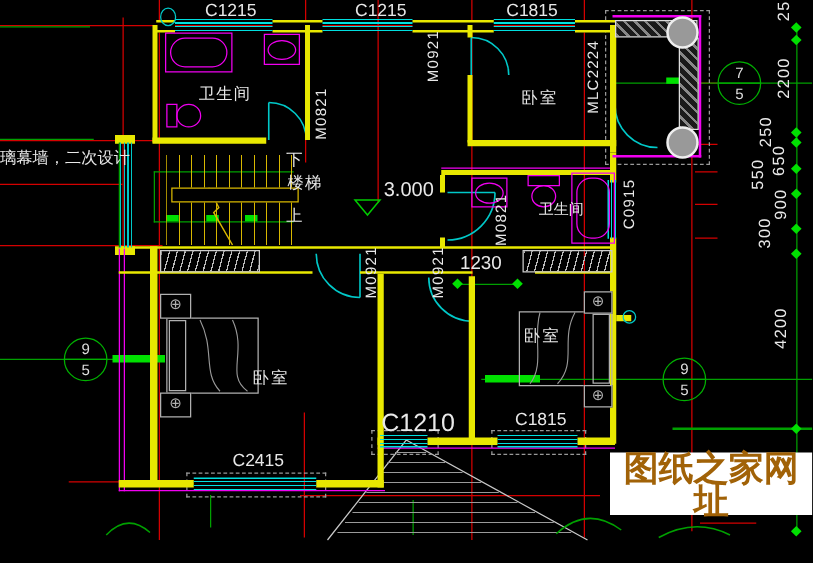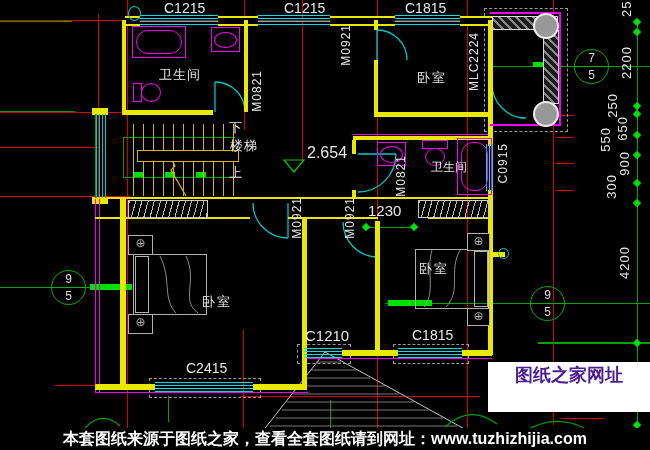--- a/index.html
+++ b/index.html
@@ -30,21 +30,21 @@
       z-index:8;color:#ddd;font-size:12px;text-align:center;}
   .bubble .bt{position:absolute;top:1px;left:0;width:100%;}
   .bubble .bb{position:absolute;bottom:1px;left:0;width:100%;}
   .bubble .bl{position:absolute;top:16px;left:0;width:100%;height:1px;background:#00b000;}
   .stand{position:absolute;border:1px solid #b0b0b0;color:#b0b0b0;font-size:12px;line-height:14px;
       text-align:center;z-index:6;background:#000;}
   .svgov{position:absolute;left:0;top:0;z-index:3;}
   .footer{position:absolute;left:0;top:428px;width:650px;height:22px;background:#000;z-index:9;
       color:#fff;font-weight:bold;font-size:16px;text-align:center;line-height:22px;}
   .wm{position:absolute;left:488px;top:362px;width:162px;height:50px;background:#fff;z-index:9;text-align:center;}
-  .wm .wt{color:#4c1d95;font-weight:bold;font-size:18px;line-height:26px;}
+  .wm .wt{color:#a16207;font-weight:bold;font-size:28px;line-height:26px;}
   .wm .wu{color:#2233bb;font-weight:bold;font-size:19px;line-height:21px;}
 </style>
 </head>
 <body>
 
 <div class="canvas">
 
   <div class="vl" style="left:98px;top:14px;height:190px"></div>
   <div class="vl" style="left:127px;top:0;height:432px"></div>
   <div class="vl" style="left:244px;top:0;height:130px"></div>
@@ -266,31 +266,32 @@
   </div>
   <div class="bubble" style="left:51px;top:270px">
     <div class="bt">9</div>
     <div class="bl"></div>
     <div class="bb">5</div>
   </div>
 
   <div class="t" style="left:164px;top:1px;font-size:14px">C1215</div>
   <div class="t" style="left:284px;top:1px;font-size:14px">C1215</div>
   <div class="t" style="left:405px;top:1px;font-size:14px">C1815</div>
+  <div class="t" style="left:0;top:119px">璃幕墙，二次设计</div>
   <div class="t" style="left:159px;top:68px;letter-spacing:1px">卫生间</div>
   <div class="t" style="left:417px;top:71px;letter-spacing:2px">卧室</div>
   <div class="t" style="left:431px;top:161px;font-size:12px">卫生间</div>
   <div class="t" style="left:202px;top:295px;letter-spacing:2px">卧室</div>
   <div class="t" style="left:419px;top:262px;letter-spacing:2px">卧室</div>
-  <div class="t" style="left:307px;top:144px;font-size:16px">2.654</div>
+  <div class="t" style="left:307px;top:144px;font-size:16px">3.000</div>
   <div class="t" style="left:368px;top:203px;font-size:15px">1230</div>
   <div class="t" style="left:229px;top:121px">下</div>
   <div class="t" style="left:230px;top:139px;letter-spacing:1px">楼梯</div>
   <div class="t" style="left:229px;top:166px">上</div>
-  <div class="t" style="left:305px;top:328px;font-size:15px">C1210</div>
+  <div class="t" style="left:305px;top:328px;font-size:20px">C1210</div>
   <div class="t" style="left:412px;top:328px;font-size:14px">C1815</div>
   <div class="t" style="left:186px;top:361px;font-size:14px">C2415</div>
 
   <div class="vt" style="left:251px;top:70px">M0821</div>
   <div class="vt" style="left:340px;top:24px">M0921</div>
   <div class="vt" style="left:468px;top:32px">MLC2224</div>
   <div class="vt" style="left:395px;top:155px">M0821</div>
   <div class="vt" style="left:497px;top:143px">C0915</div>
   <div class="vt" style="left:291px;top:197px">M0921</div>
   <div class="vt" style="left:344px;top:197px">M0921</div>
@@ -301,15 +302,14 @@
   <div class="vt" style="left:616px;top:116px;font-size:13px">650</div>
   <div class="vt" style="left:599px;top:127px;font-size:13px">550</div>
   <div class="vt" style="left:618px;top:151px;font-size:13px">900</div>
   <div class="vt" style="left:605px;top:174px;font-size:13px">300</div>
   <div class="vt" style="left:618px;top:246px;font-size:13px">4200</div>
 
   <div class="wm">
     <div class="wt">图纸之家网址</div>
   </div>
 
-  <div class="footer">本套图纸来源于图纸之家，查看全套图纸请到网址：www.tuzhizhijia.com</div>
 
 </div>
 
 </body></html>

